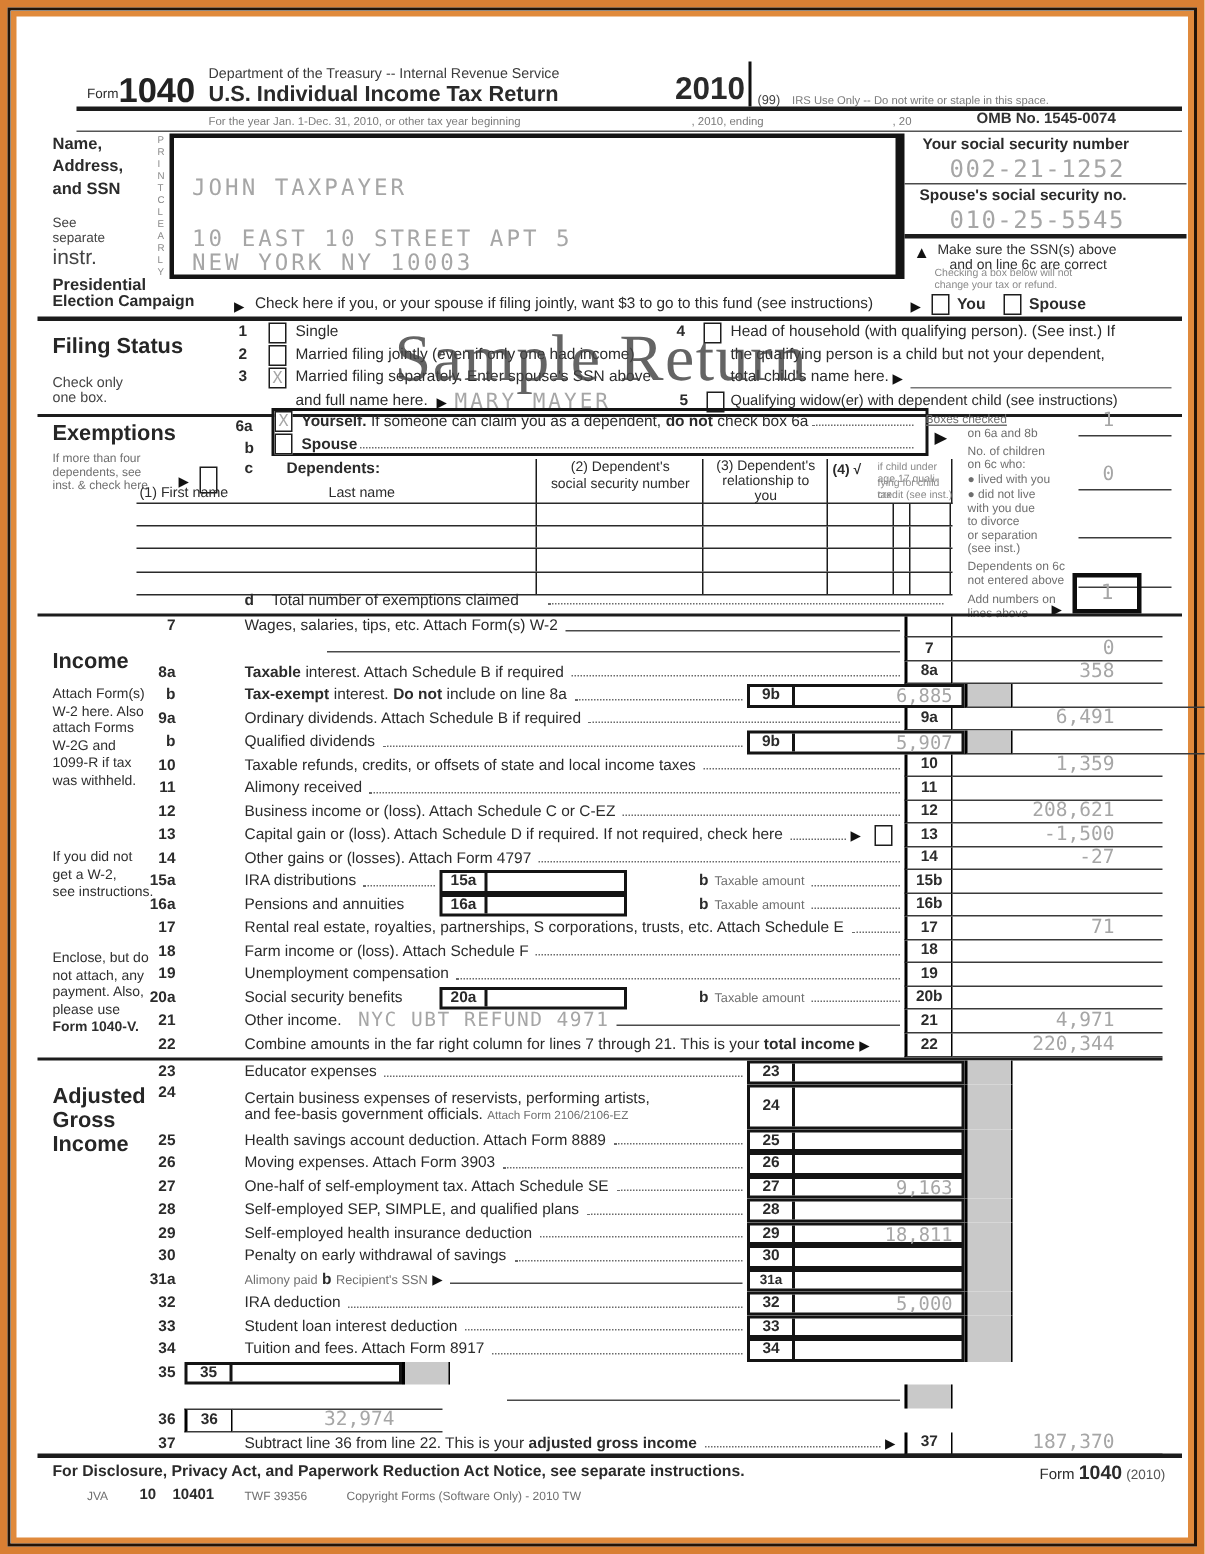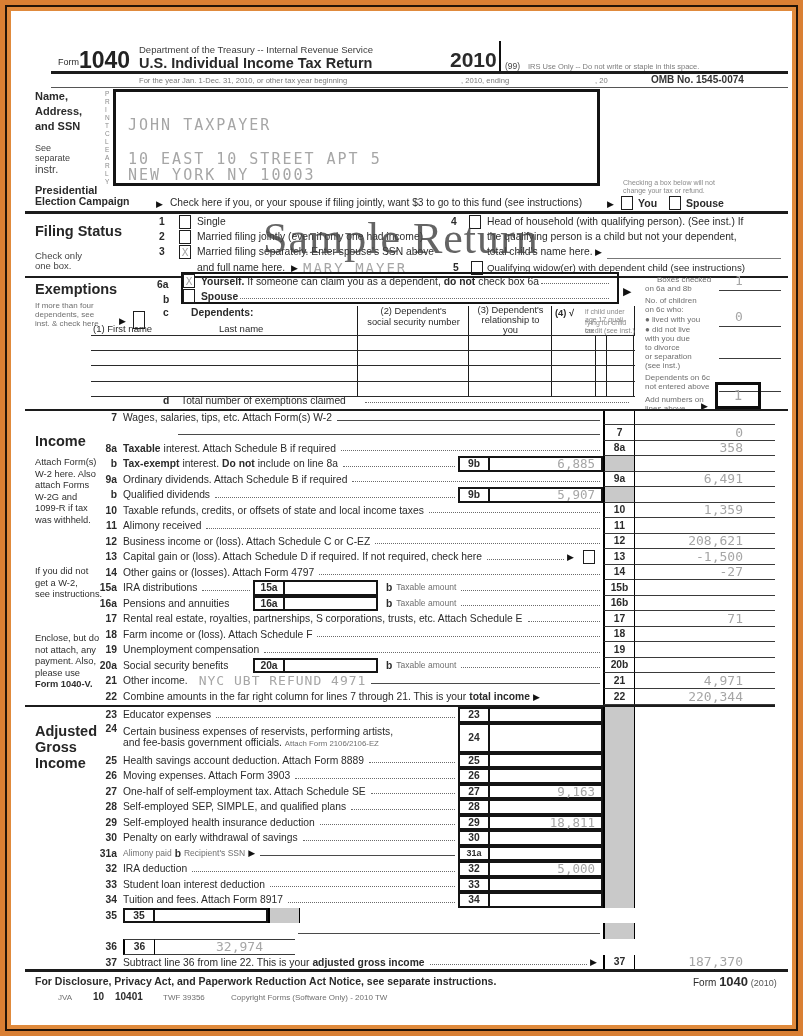--- a/index.html
+++ b/index.html
@@ -14,21 +14,21 @@
   .hline{position:absolute;background:#1c1c1c;}
   .wm{position:absolute;font-family:"Liberation Serif",serif;font-size:44px;color:rgba(66,66,66,.82);letter-spacing:1px;z-index:30;}
   .cb{display:inline-block;width:10px;height:12px;border:1.6px solid #1d1d1d;background:#fff;text-align:center;font-size:11px;line-height:12px;flex:0 0 auto;}
   .cb .val{font-size:11px;}
   .arrow{color:#111;font-size:9px;flex:0 0 auto;}
   
   .lines{position:absolute;left:78px;top:398px;width:684px;}
   .frow{display:flex;align-items:center;height:15.5px;white-space:nowrap;}
   .h13{height:13px;} .h165{height:16.5px;} .h30{height:30px;} .h16{height:16px;}
   .n{flex:0 0 26px;text-align:right;font-weight:bold;padding-right:6px;}
-  .t{flex:1 1 auto;display:flex;align-items:center;overflow:hidden;min-width:0;}
+  .t{flex:1 1 auto;display:flex;align-items:center;overflow:hidden;min-width:0;margin-left:40px;}
   .t>span,.t>b{margin-right:3px;flex:0 0 auto;}
   .tf{flex:0 0 335px;} .t2{flex:0 0 130px;}
   .dots{flex:1 1 auto !important;border-bottom:1.6px dotted #6a6a6a;margin:0 6px 3px 2px;min-width:6px;height:8px;}
   .solid{flex:1 1 auto !important;border-bottom:1.3px solid #4a4a4a;margin:0 6px 3px 2px;height:8px;}
   .midbox{flex:0 0 145px;display:flex;align-items:center;align-self:stretch;border:2px solid #141414;box-sizing:border-box;background:#fff;}
   .mid2{flex:0 0 125px;}
   .midn{flex:0 0 28px;align-self:stretch;display:flex;align-items:center;justify-content:center;font-weight:bold;border-right:2px solid #141414;}
   .midv{flex:1 1 auto;text-align:right;padding-right:6px;font-size:12.5px;}
   .rn{flex:0 0 32px;align-self:stretch;display:flex;align-items:center;justify-content:center;font-weight:bold;border-left:2.2px solid #000;border-right:1.6px solid #000;border-bottom:1.2px solid #3a3a3a;box-sizing:border-box;}
   .amt{flex:0 0 140px;align-self:stretch;display:flex;align-items:center;justify-content:flex-end;padding-right:32px;border-bottom:1.2px solid #3a3a3a;box-sizing:border-box;font-size:13px;}
@@ -63,29 +63,40 @@
   <div class="a" style="left:448px;top:63px;font-size:7.6px;color:#7a7a7a;">, 2010, ending</div>
   <div class="a" style="left:582px;top:63px;font-size:7.6px;color:#7a7a7a;">, 20</div>
   <div class="a b" style="left:638px;top:61px;font-size:10px;color:#333;">OMB No. 1545-0074</div>
   <div class="hline" style="left:38px;top:74px;width:737px;height:1.2px;background:#555;"></div>
 
   <div class="a b" style="left:22px;top:77px;font-size:11px;">Name,</div>
   <div class="a b" style="left:22px;top:92px;font-size:11px;">Address,</div>
   <div class="a b" style="left:22px;top:107px;font-size:11px;">and SSN</div>
   <div class="a" style="left:22px;top:130px;font-size:9px;color:#444;">See</div>
   <div class="a" style="left:22px;top:140px;font-size:9px;color:#444;">separate</div>
-  <div class="a" style="left:22px;top:150px;font-size:11px;color:#444;">instr.</div>
+  <div class="a" style="left:22px;top:150px;font-size:14px;color:#444;">instr.</div>
   <div class="a" style="left:92px;top:77px;width:8px;font-size:6.5px;color:#8a8a8a;line-height:8px;word-break:break-all;letter-spacing:1px;">PRINTCLEARLY</div>
 
   <div class="a" style="left:100px;top:76px;width:487px;height:97px;border:3px solid #141414;box-sizing:border-box;">
     <div class="a val" style="left:12px;top:24px;font-size:15px;letter-spacing:2px;">JOHN TAXPAYER</div>
     <div class="a val" style="left:12px;top:58px;font-size:15px;letter-spacing:2px;">10 EAST 10 STREET APT 5</div>
     <div class="a val" style="left:12px;top:74px;font-size:15px;letter-spacing:2px;">NEW YORK NY 10003</div>
   </div>
 
+  <div class="a" style="left:587px;top:76px;width:188px;height:97px;border-left:3px solid #141414;box-sizing:border-box;">
+    <div class="a b" style="left:12px;top:2px;font-size:10.3px;">Your social security number</div>
+    <div class="a val" style="left:30px;top:14px;font-size:16px;letter-spacing:1px;">002-21-1252</div>
+    <div class="hline" style="left:0;top:33px;width:188px;height:1.4px;background:#4a4a4a;"></div>
+    <div class="a b" style="left:10px;top:36px;font-size:10.3px;">Spouse's social security no.</div>
+    <div class="a val" style="left:30px;top:48px;font-size:16px;letter-spacing:1px;">010-25-5545</div>
+    <div class="hline" style="left:0;top:67px;width:188px;height:2.6px;"></div>
+    <div class="a" style="left:6px;top:74px;font-size:11px;color:#111;">▲</div>
+    <div class="a" style="left:22px;top:72px;font-size:9.3px;color:#2e2e2e;">Make sure the SSN(s) above</div>
+    <div class="a" style="left:30px;top:82px;font-size:9.3px;color:#2e2e2e;">and on line 6c are correct</div>
+  </div>
   <div class="a tiny" style="left:610px;top:166px;">Checking a box below will not</div>
   <div class="a tiny" style="left:610px;top:174px;">change your tax or refund.</div>
 
   <div class="a b" style="left:22px;top:171px;font-size:11px;">Presidential</div>
   <div class="a b" style="left:22px;top:182px;font-size:10.5px;">Election Campaign</div>
   <div class="a arrow" style="left:143px;top:186px;">▶</div>
   <div class="a" style="left:157px;top:184px;font-size:10.2px;">Check here if you, or your spouse if filing jointly, want $3 to go to this fund (see instructions)</div>
   <div class="a arrow" style="left:594px;top:186px;">▶</div>
   <span class="cb a" style="left:608px;top:183px;"></span>
   <div class="a b" style="left:625px;top:184px;font-size:10.5px;">You</div>
@@ -210,21 +221,21 @@
           <span class="dep-v" style="left:515px;"></span>
     </div>
   </div>
 
   <div class="a b" style="left:150px;top:382px;">d</div>
   <div class="frow a" style="left:168px;top:380px;width:454px;height:14px;">
     <span style="margin-right:17px;">Total number of exemptions claimed</span>
     <span class="dots"></span>
   </div>
 
-  <div class="a sm" style="left:644px;top:262px;">Boxes checked</div>
+  <div class="a sm" style="left:604px;top:262px;text-decoration:underline;">Boxes checked</div>
   <div class="a sm" style="left:632px;top:271px;">on 6a and 8b</div>
   <div class="a val" style="left:722px;top:260px;font-size:13px;">1</div>
   <div class="underl" style="left:706px;top:277px;width:62px;"></div>
   <div class="a sm" style="left:632px;top:283px;">No. of children</div>
   <div class="a sm" style="left:632px;top:292px;">on 6c who:</div>
   <div class="a sm" style="left:632px;top:302px;">● <span>lived with you</span></div>
   <div class="a val" style="left:722px;top:296px;font-size:13px;">0</div>
   <div class="underl" style="left:706px;top:313px;width:62px;"></div>
   <div class="a sm" style="left:632px;top:312px;">● <span>did not live</span></div>
   <div class="a sm" style="left:632px;top:321px;">with you due</div>

